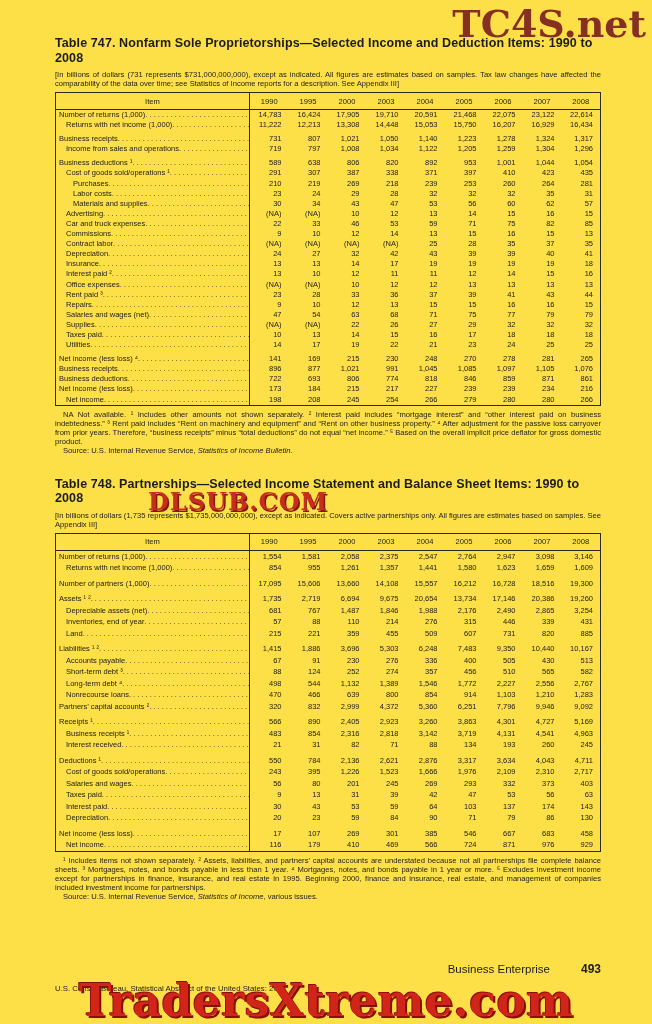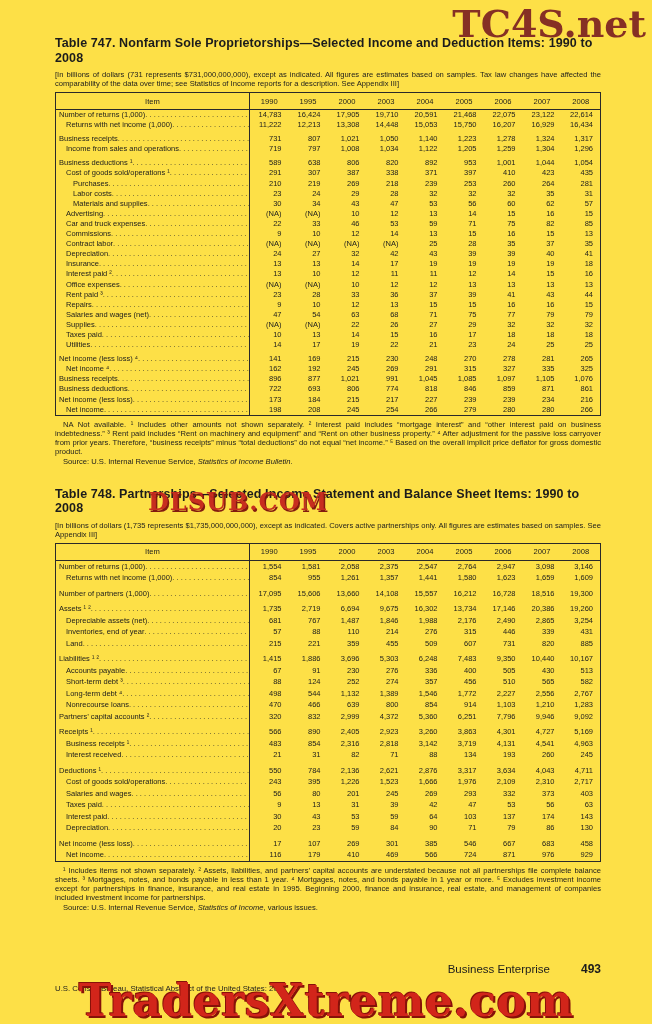--- a/index.html
+++ b/index.html
@@ -465,37 +465,20 @@
             <td class="num">215</td>
             <td class="num">230</td>
             <td class="num">248</td>
             <td class="num">270</td>
             <td class="num">278</td>
             <td class="num">281</td>
             <td class="num">265</td>
           </tr>
           <tr>
             <td class="stub">
-              <div class="lblwrap ind1">
-                <span class="lbl">Net income ⁴</span>
-                <span class="leader"></span>
-              </div>
-            </td>
-            <td class="num">162</td>
-            <td class="num">192</td>
-            <td class="num">245</td>
-            <td class="num">269</td>
-            <td class="num">291</td>
-            <td class="num">315</td>
-            <td class="num">327</td>
-            <td class="num">335</td>
-            <td class="num">325</td>
-          </tr>
-          <tr>
-            <td class="stub">
               <div class="lblwrap ind0">
                 <span class="lbl">Business receipts</span>
                 <span class="leader"></span>
               </div>
             </td>
             <td class="num">896</td>
             <td class="num">877</td>
             <td class="num">1,021</td>
             <td class="num">991</td>
             <td class="num">1,045</td>
@@ -637,21 +620,21 @@
             <td class="stub">
               <div class="lblwrap ind0">
                 <span class="lbl">Assets ¹ ²</span>
                 <span class="leader"></span>
               </div>
             </td>
             <td class="num">1,735</td>
             <td class="num">2,719</td>
             <td class="num">6,694</td>
             <td class="num">9,675</td>
-            <td class="num">16,302</td>
+            <td class="num">20,654</td>
             <td class="num">13,734</td>
             <td class="num">17,146</td>
             <td class="num">20,386</td>
             <td class="num">19,260</td>
           </tr>
           <tr>
             <td class="stub">
               <div class="lblwrap ind1">
                 <span class="lbl">Depreciable assets (net)</span>
                 <span class="leader"></span>

